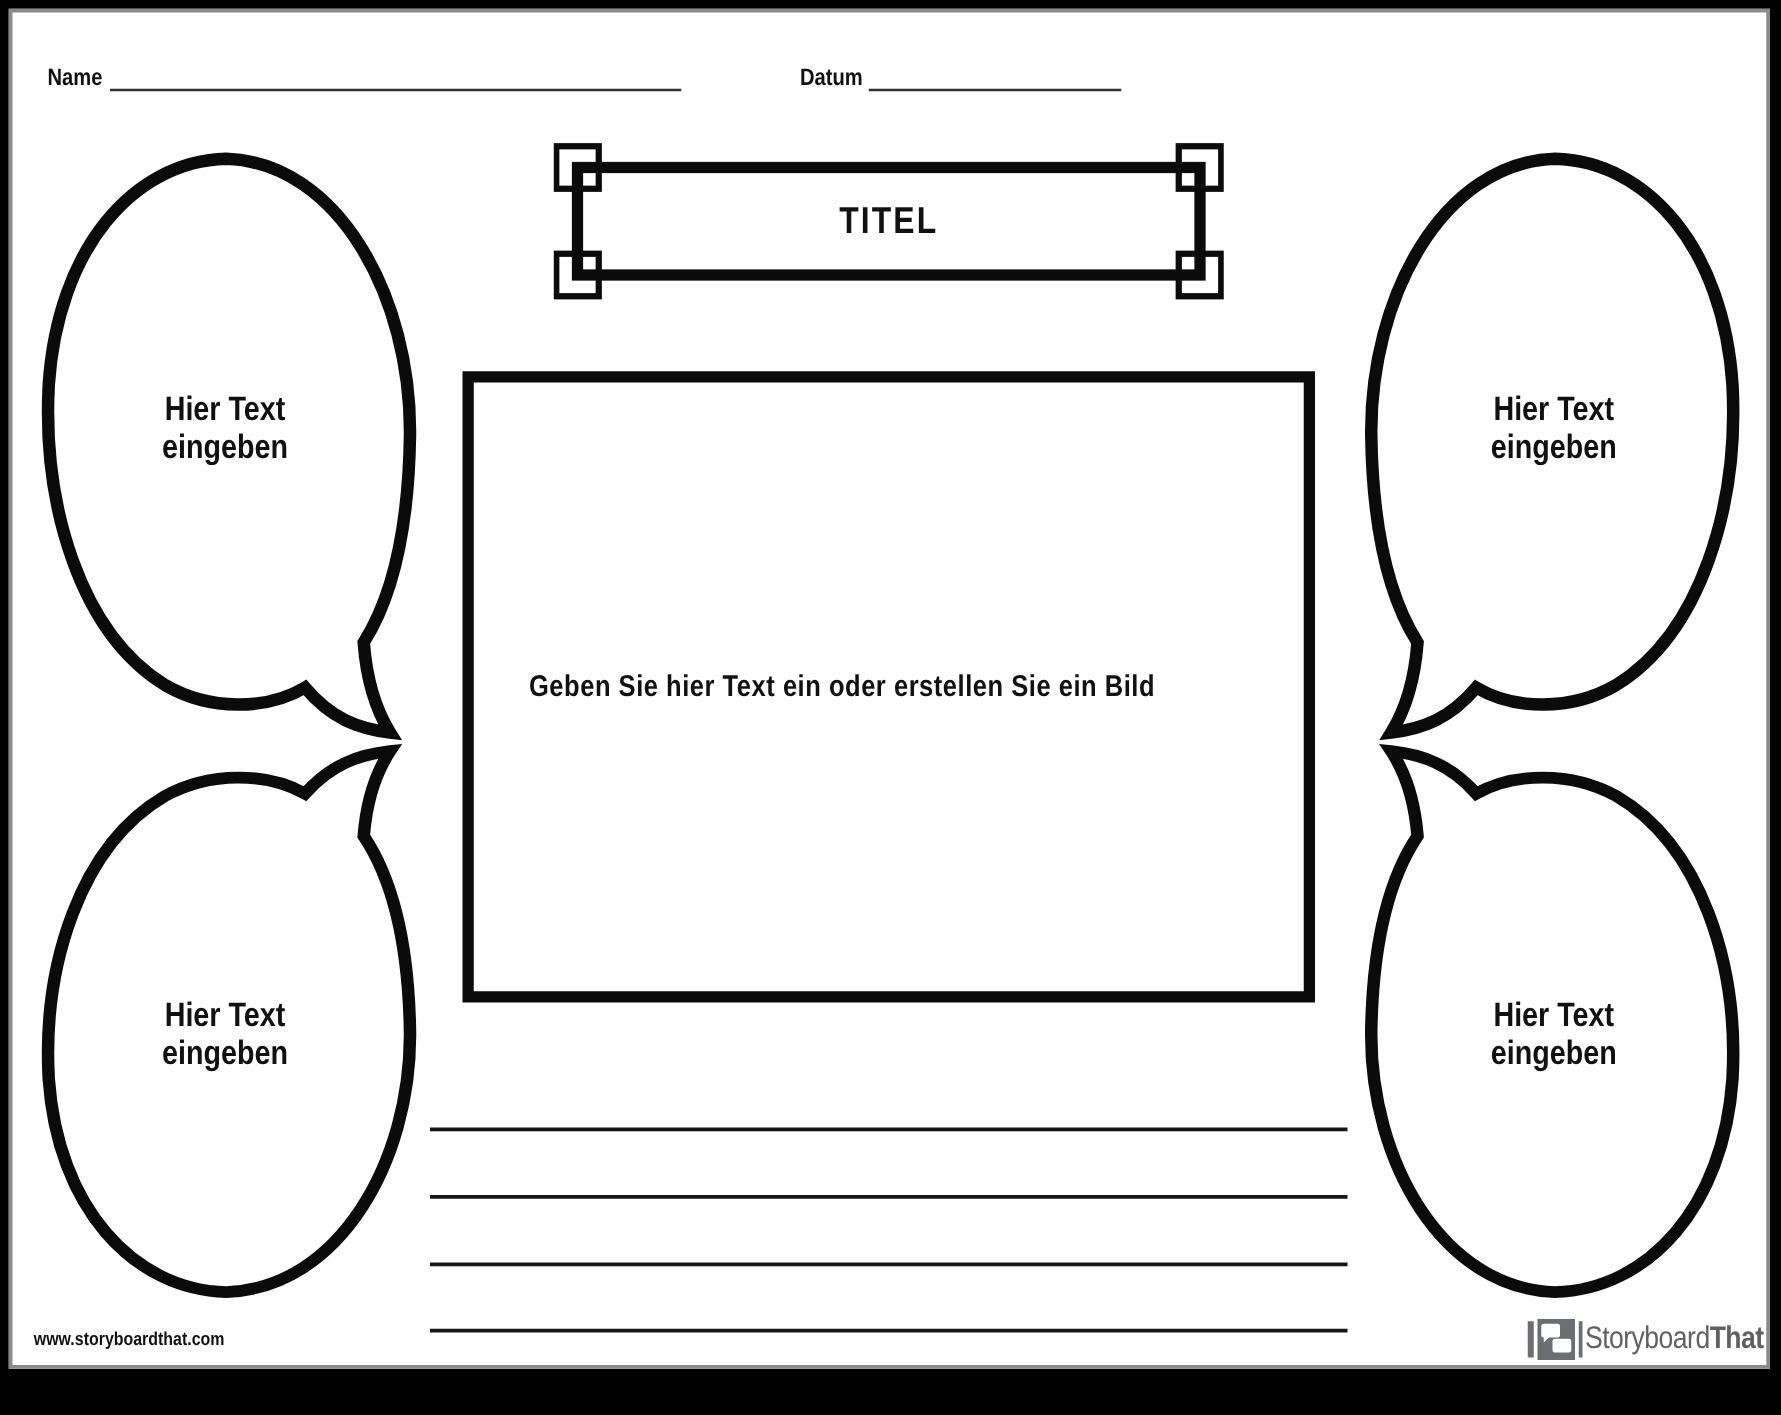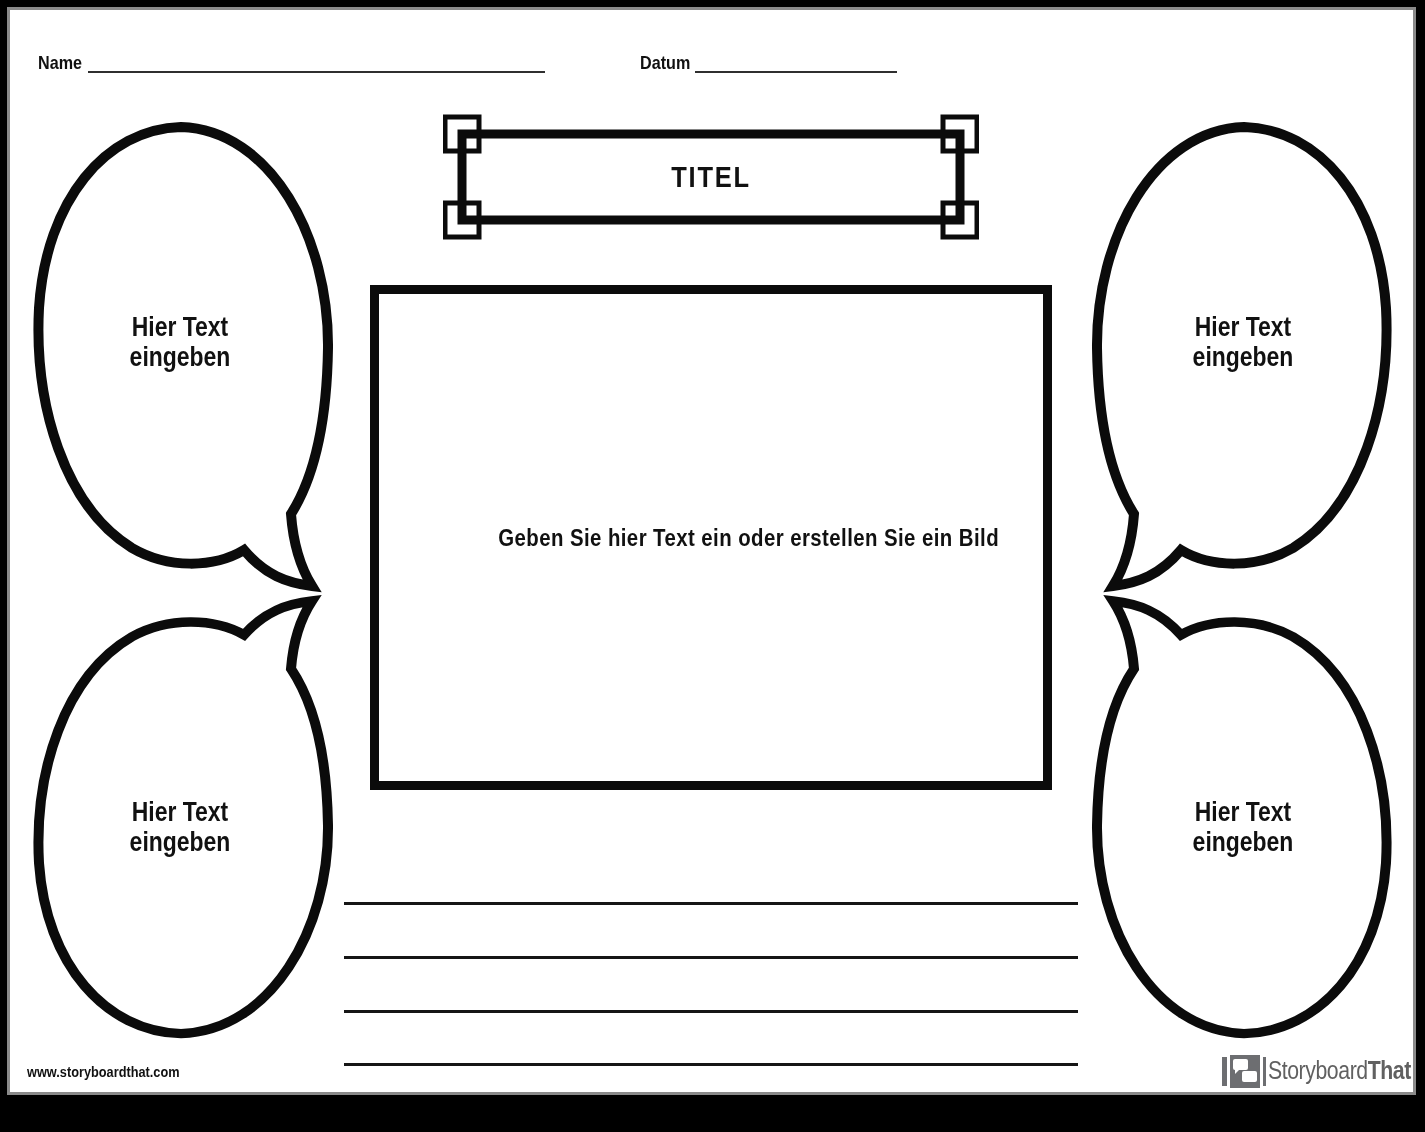--- a/index.html
+++ b/index.html
@@ -39,25 +39,25 @@
   .title-text {
     position: absolute;
     font-size: 30px; font-weight: bold; color: #111;
     letter-spacing: 2px; white-space: nowrap;
     transform: translate(-50%,-50%) scaleX(0.85);
   }
 
   
   .center-box {
     position: absolute;
-    left: 370px; top: 285px;
+    left: 370px; top: 297px;
     width: 682px; height: 505px;
     border: 9px solid #0b0b0b;
     box-sizing: border-box;
-    display: flex; align-items: center; justify-content: flex-end;
+    display: flex; align-items: center; justify-content: flex-start;
   }
   .center-box span {
     font-size: 24px; font-weight: bold; color: #111;
     letter-spacing: 0.5px; white-space: nowrap;
     display: inline-block; transform: scaleX(0.85);
   }
 
   
   .bubble-svg { position: absolute; overflow: visible; }
   .flip-x  { transform: scaleX(-1); }

